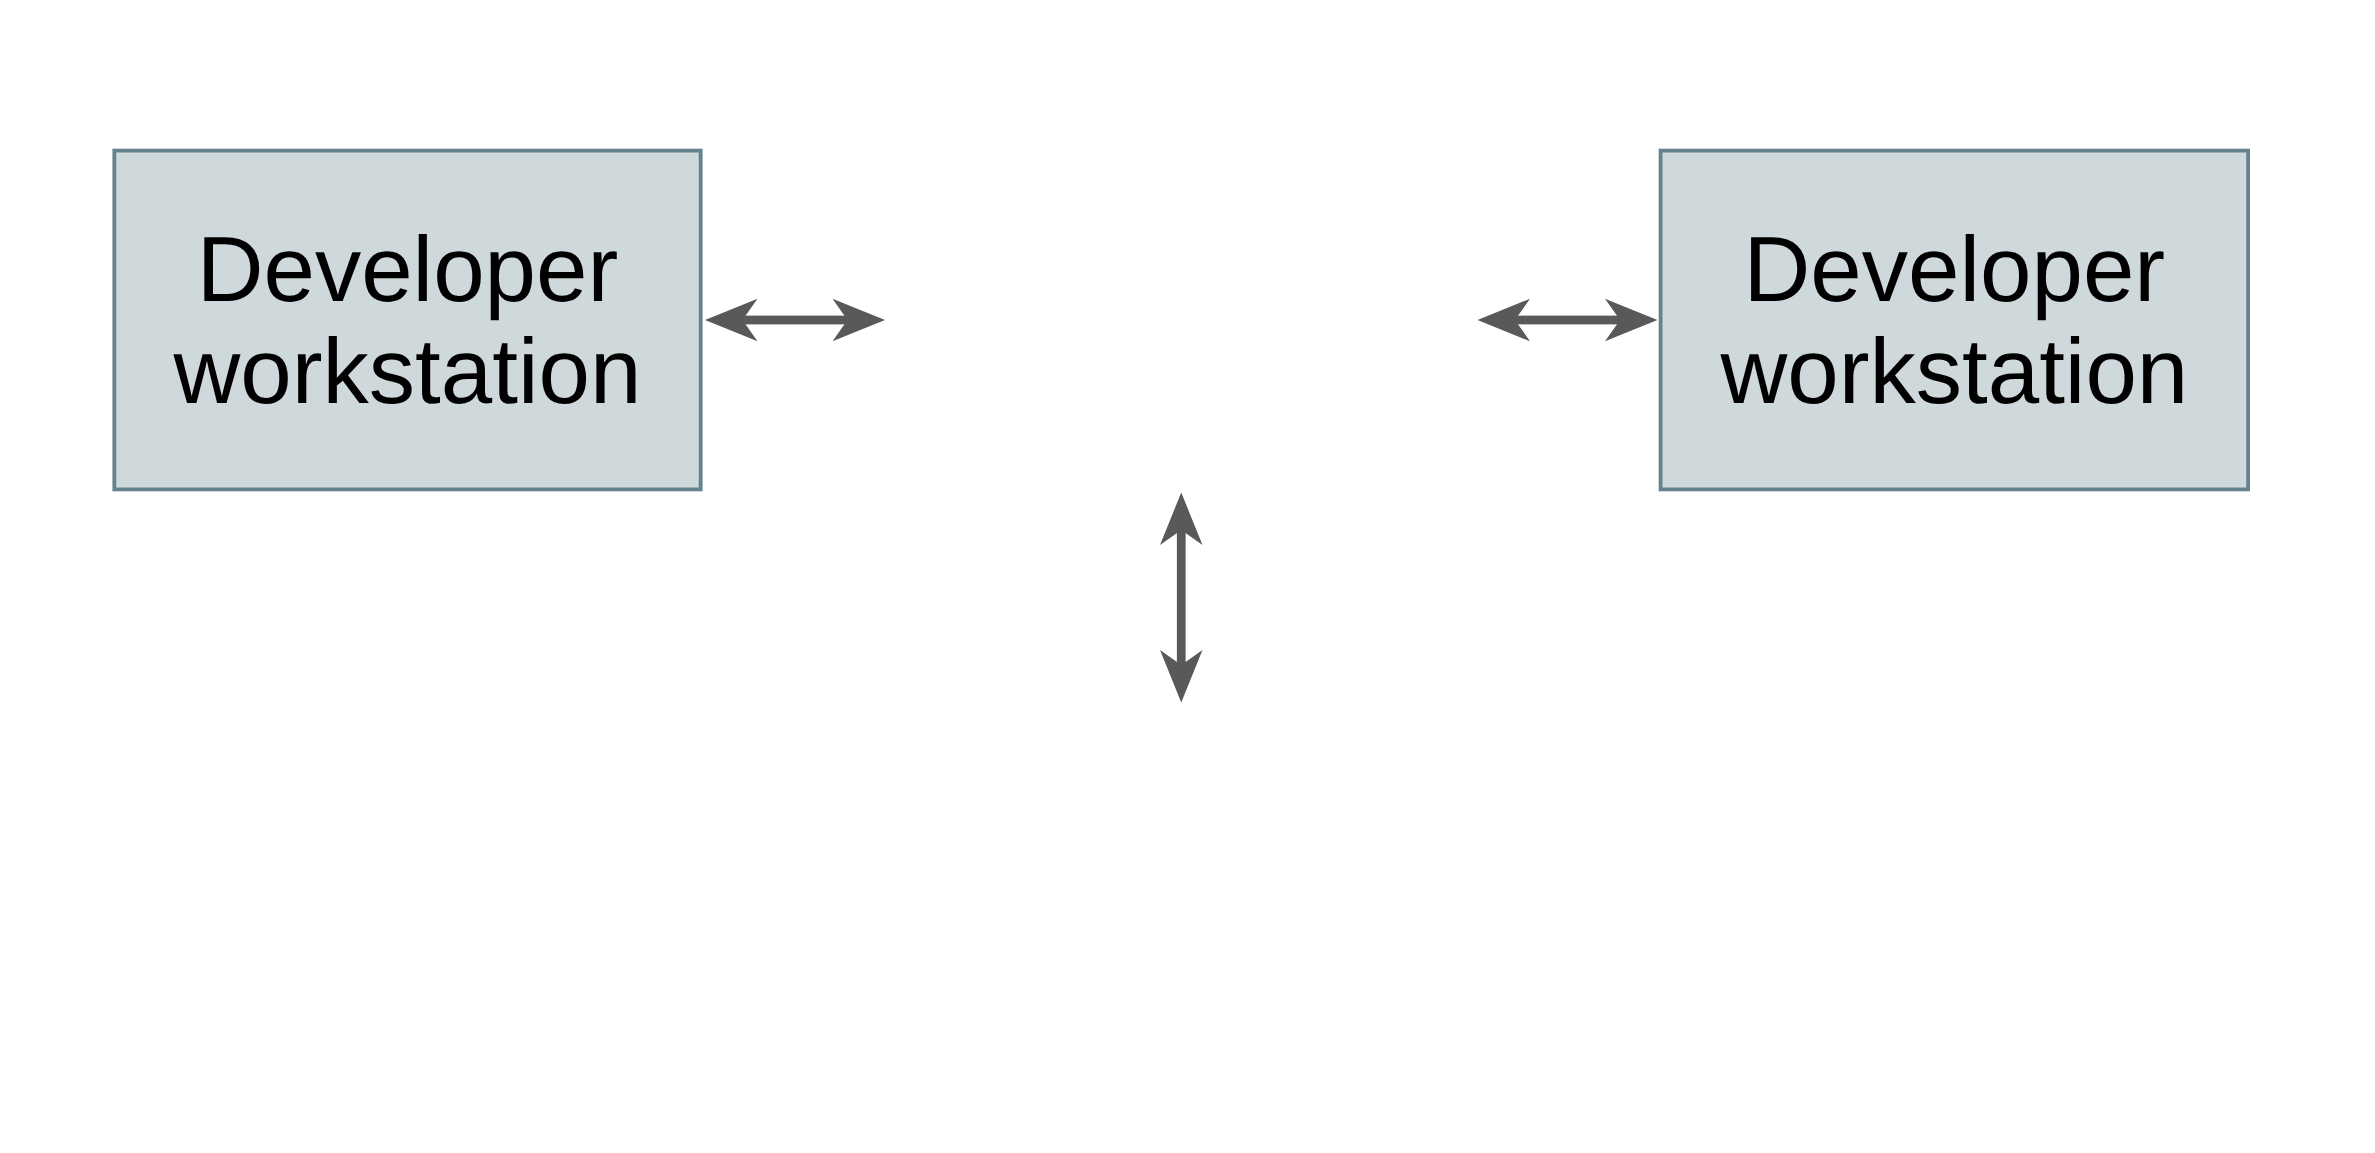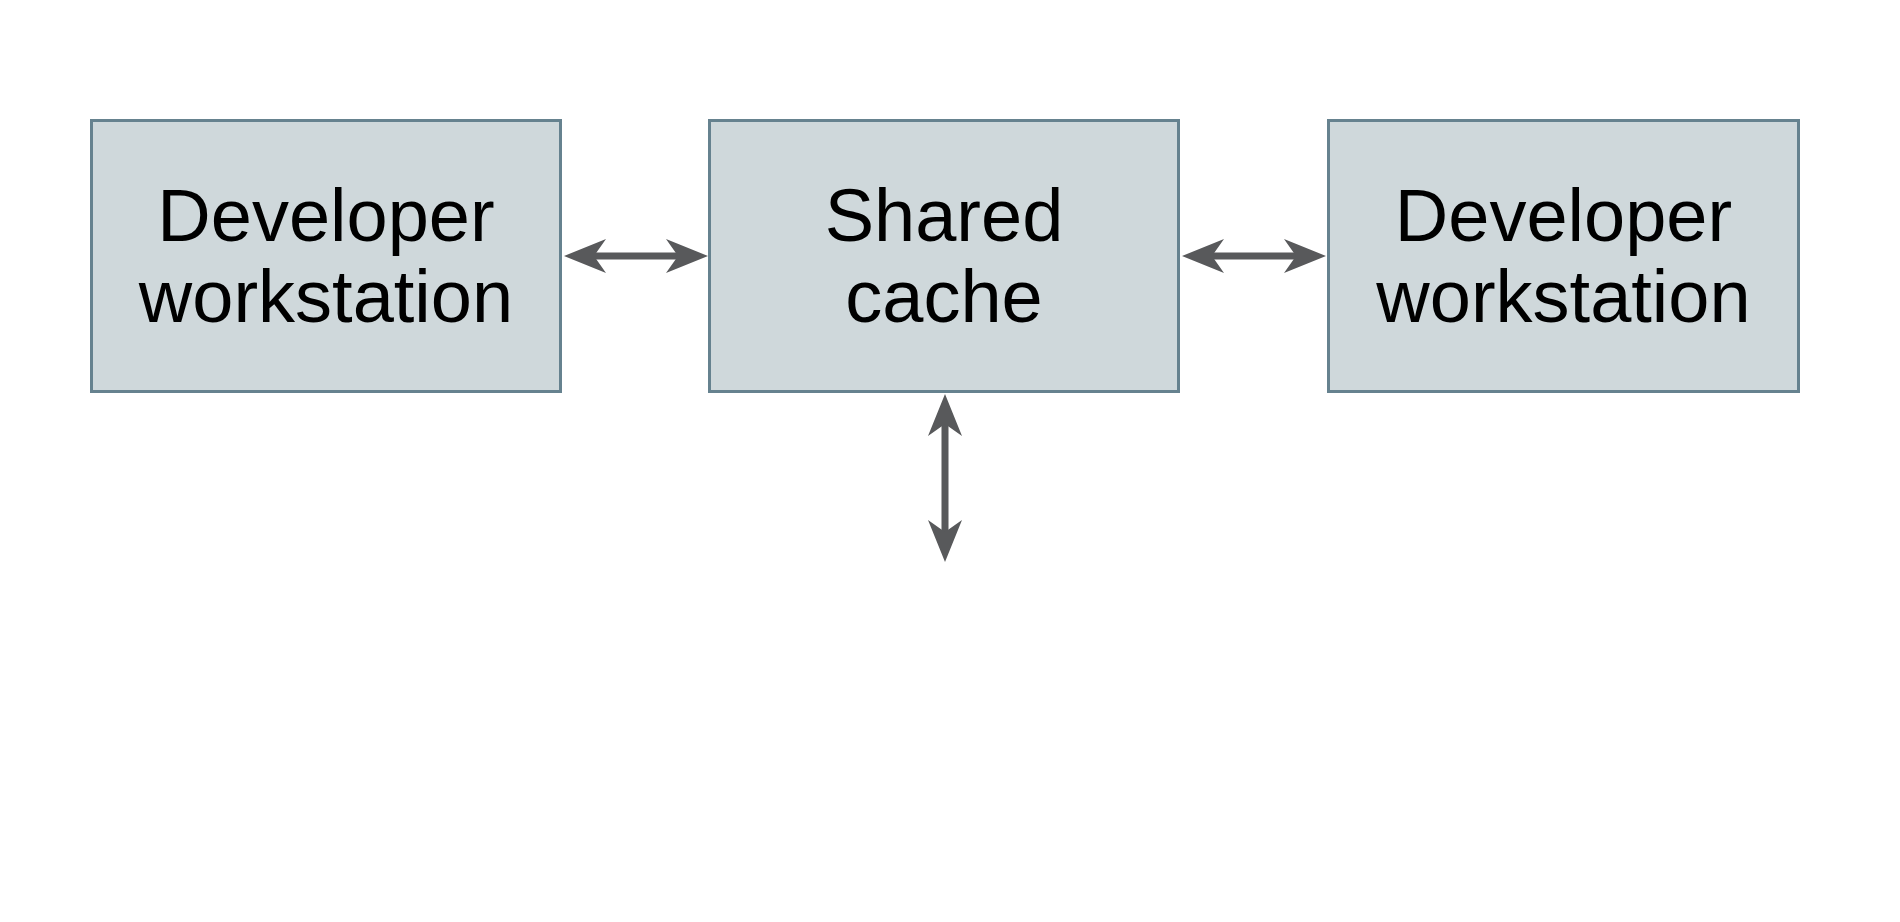--- a/index.html
+++ b/index.html
@@ -53,24 +53,20 @@
 </head>
 <body>
 
 <div class="canvas">
 
   <div class="node node-ws-left">
     <span class="label">Developer
 workstation</span>
   </div>
 
-  <div class="node node-cache">
-    <span class="label">Shared
-cache</span>
-  </div>
 
   <div class="node node-ws-right">
     <span class="label">Developer
 workstation</span>
   </div>
 
 
   <svg class="arrow arrow-left" width="144" height="40" viewBox="0 0 144 40" aria-hidden="true">
     <rect x="28" y="16.5" width="88" height="7" fill="currentColor"></rect>
     <path d="M0,20 L42,3 L30,20 L42,37 Z" fill="currentColor"></path>

